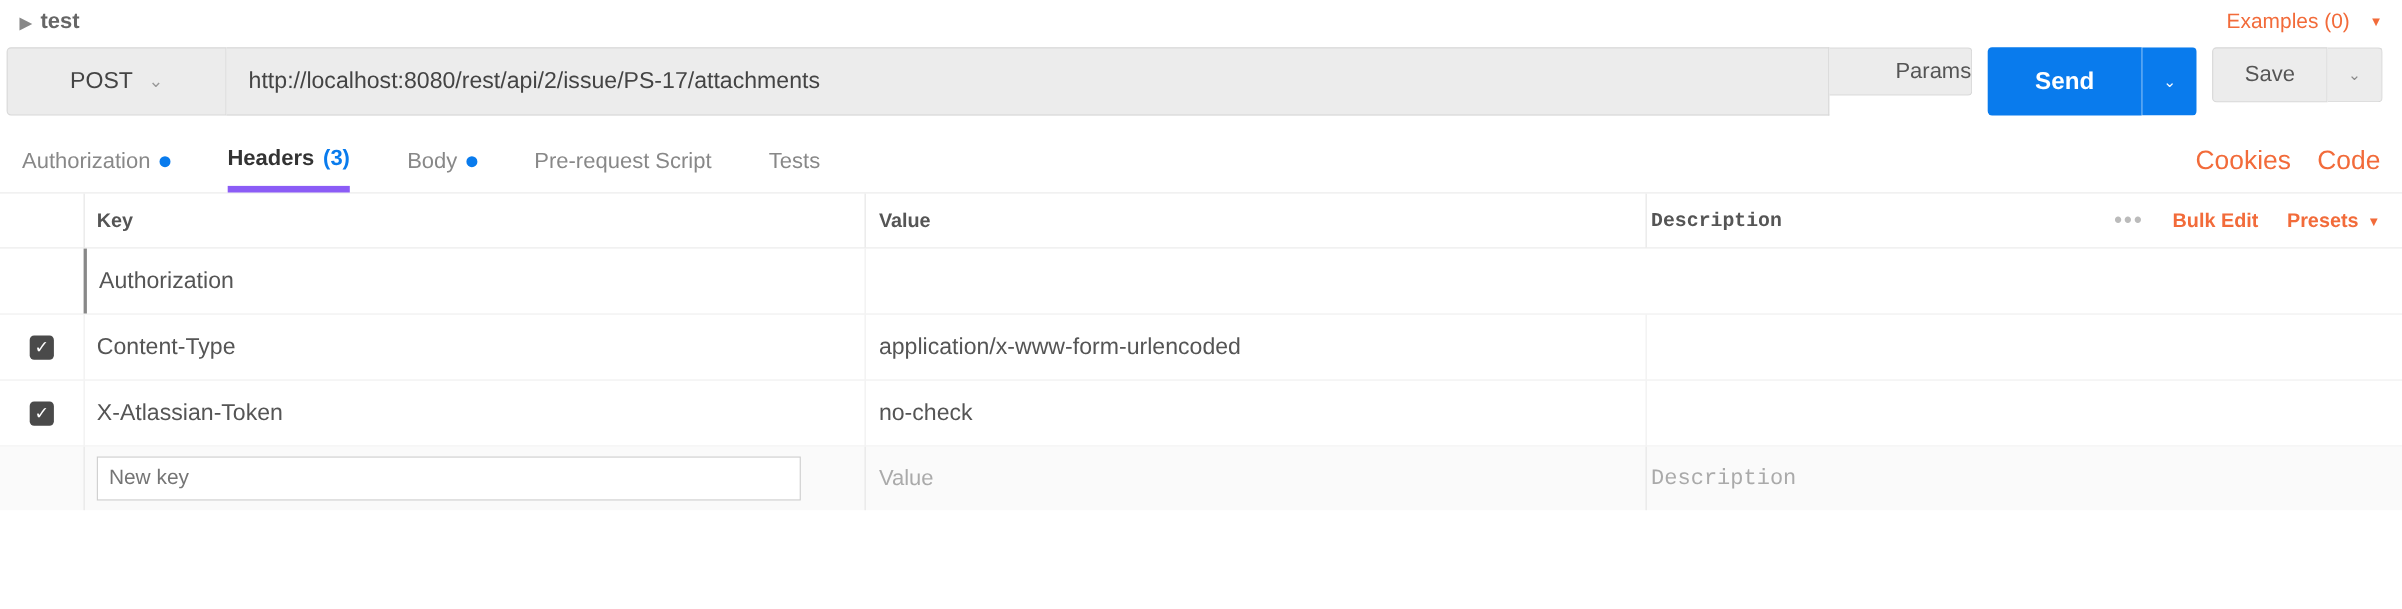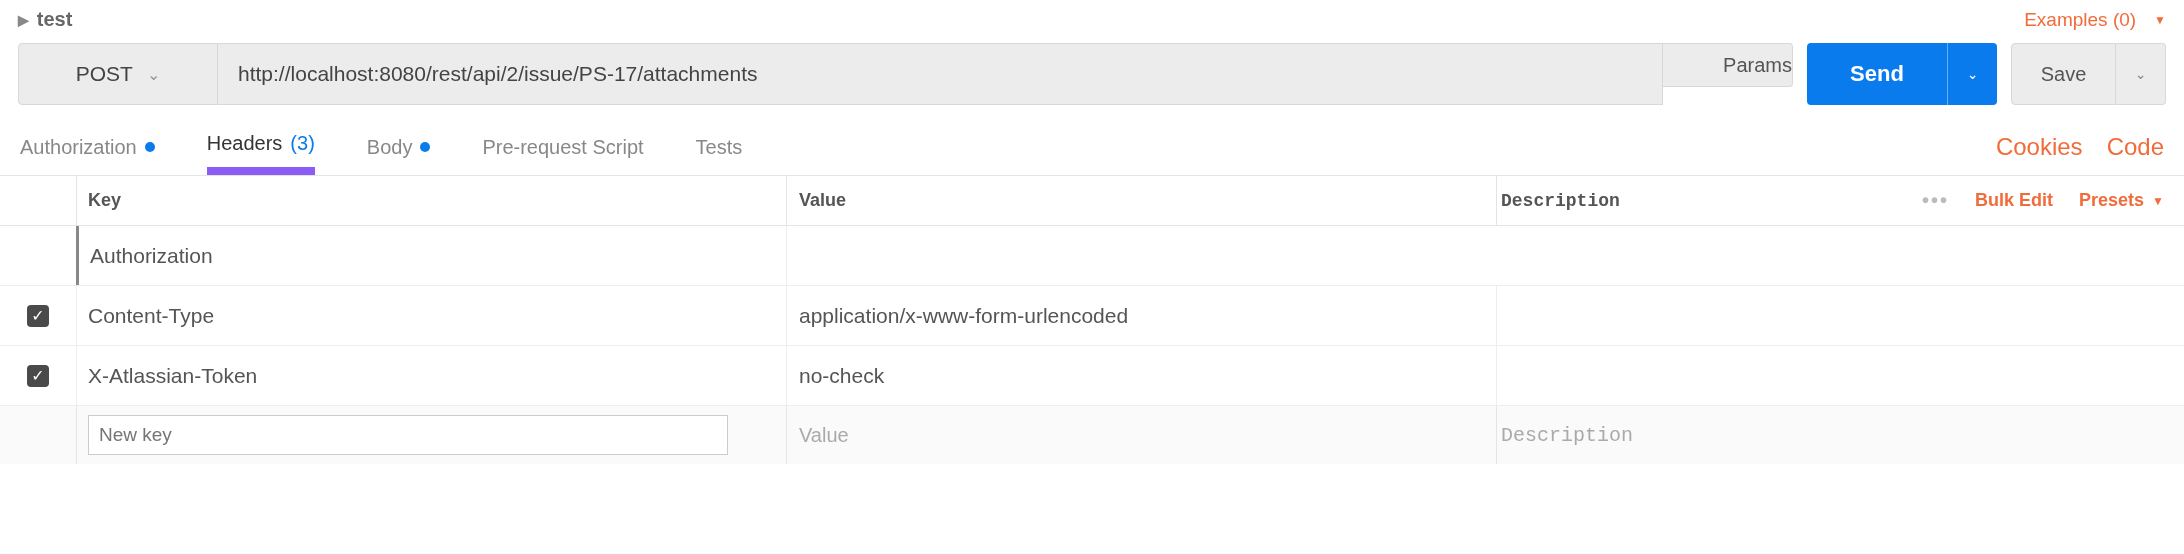--- a/index.html
+++ b/index.html
@@ -34,21 +34,21 @@
     display: flex;
     align-items: center;
     gap: 18px;
   }
   .examples .caret-down {
     font-size: 12px;
   }
   .request-row {
     display: flex;
     align-items: stretch;
-    padding: 12px 18px 14px 18px;
+    padding: 12px 18px 14px 6px;
     gap: 14px;
   }
   .method-select {
     background: #ececec;
     border: 1px solid #d8d8d8;
     border-radius: 4px 0 0 4px;
     width: 200px;
     display: flex;
     align-items: center;
     justify-content: center;
@@ -111,21 +111,21 @@
     border-left: 1px solid rgba(255,255,255,0.4);
     border-radius: 0 4px 4px 0;
     width: 50px;
     display: flex;
     align-items: center;
     justify-content: center;
     font-size: 14px;
   }
   .save-group {
     display: flex;
-    height: 62px;
+    height: 50px;
   }
   .save-btn {
     background: #ececec;
     border: 1px solid #d8d8d8;
     border-radius: 4px 0 0 4px;
     width: 105px;
     display: flex;
     align-items: center;
     justify-content: center;
     font-size: 20px;
@@ -161,22 +161,22 @@
   .tab {
     color: #888;
     display: flex;
     align-items: center;
     gap: 8px;
     height: 100%;
     cursor: pointer;
   }
   .tab.active {
     color: #333;
-    font-weight: 400;
-    border-bottom: 8px solid #8b5cf6;
+    font-weight: 700;
+    border-bottom: 6px solid #8b5cf6;
     justify-content: flex-end;
   }
   .tab .count { color: #097bed; }
   .dot {
     width: 10px;
     height: 10px;
     border-radius: 50%;
     background: #097bed;
     display: inline-block;
   }

